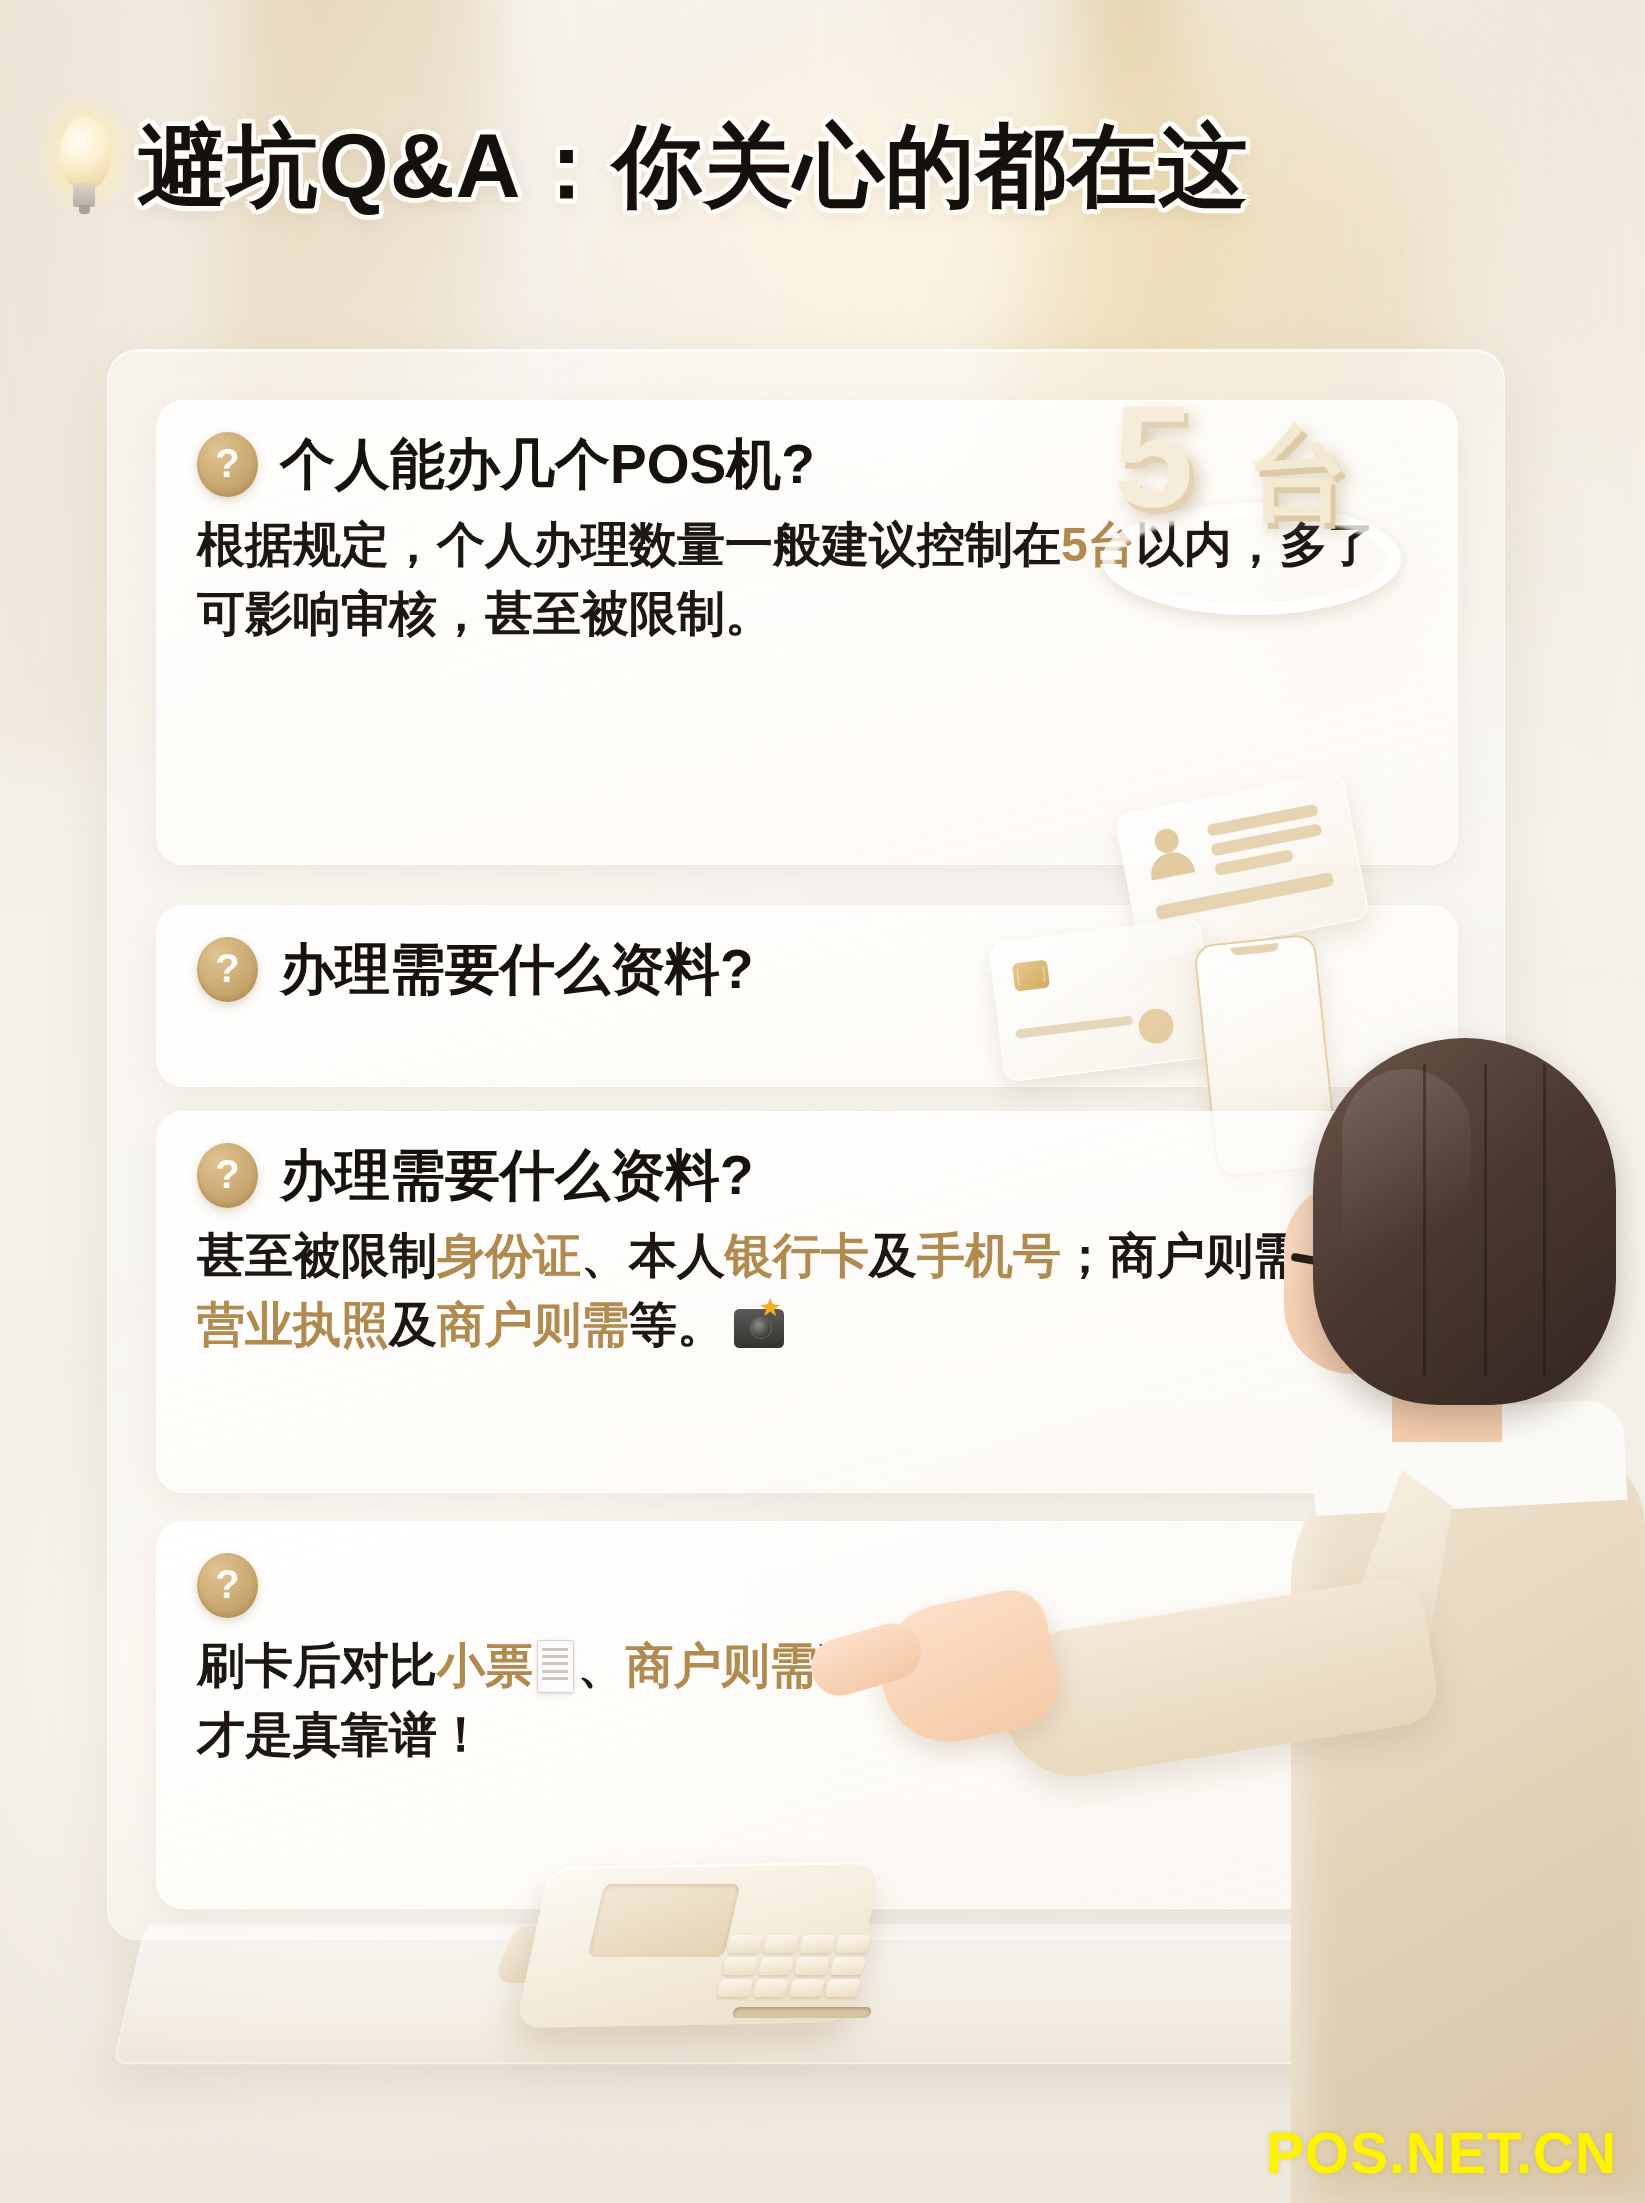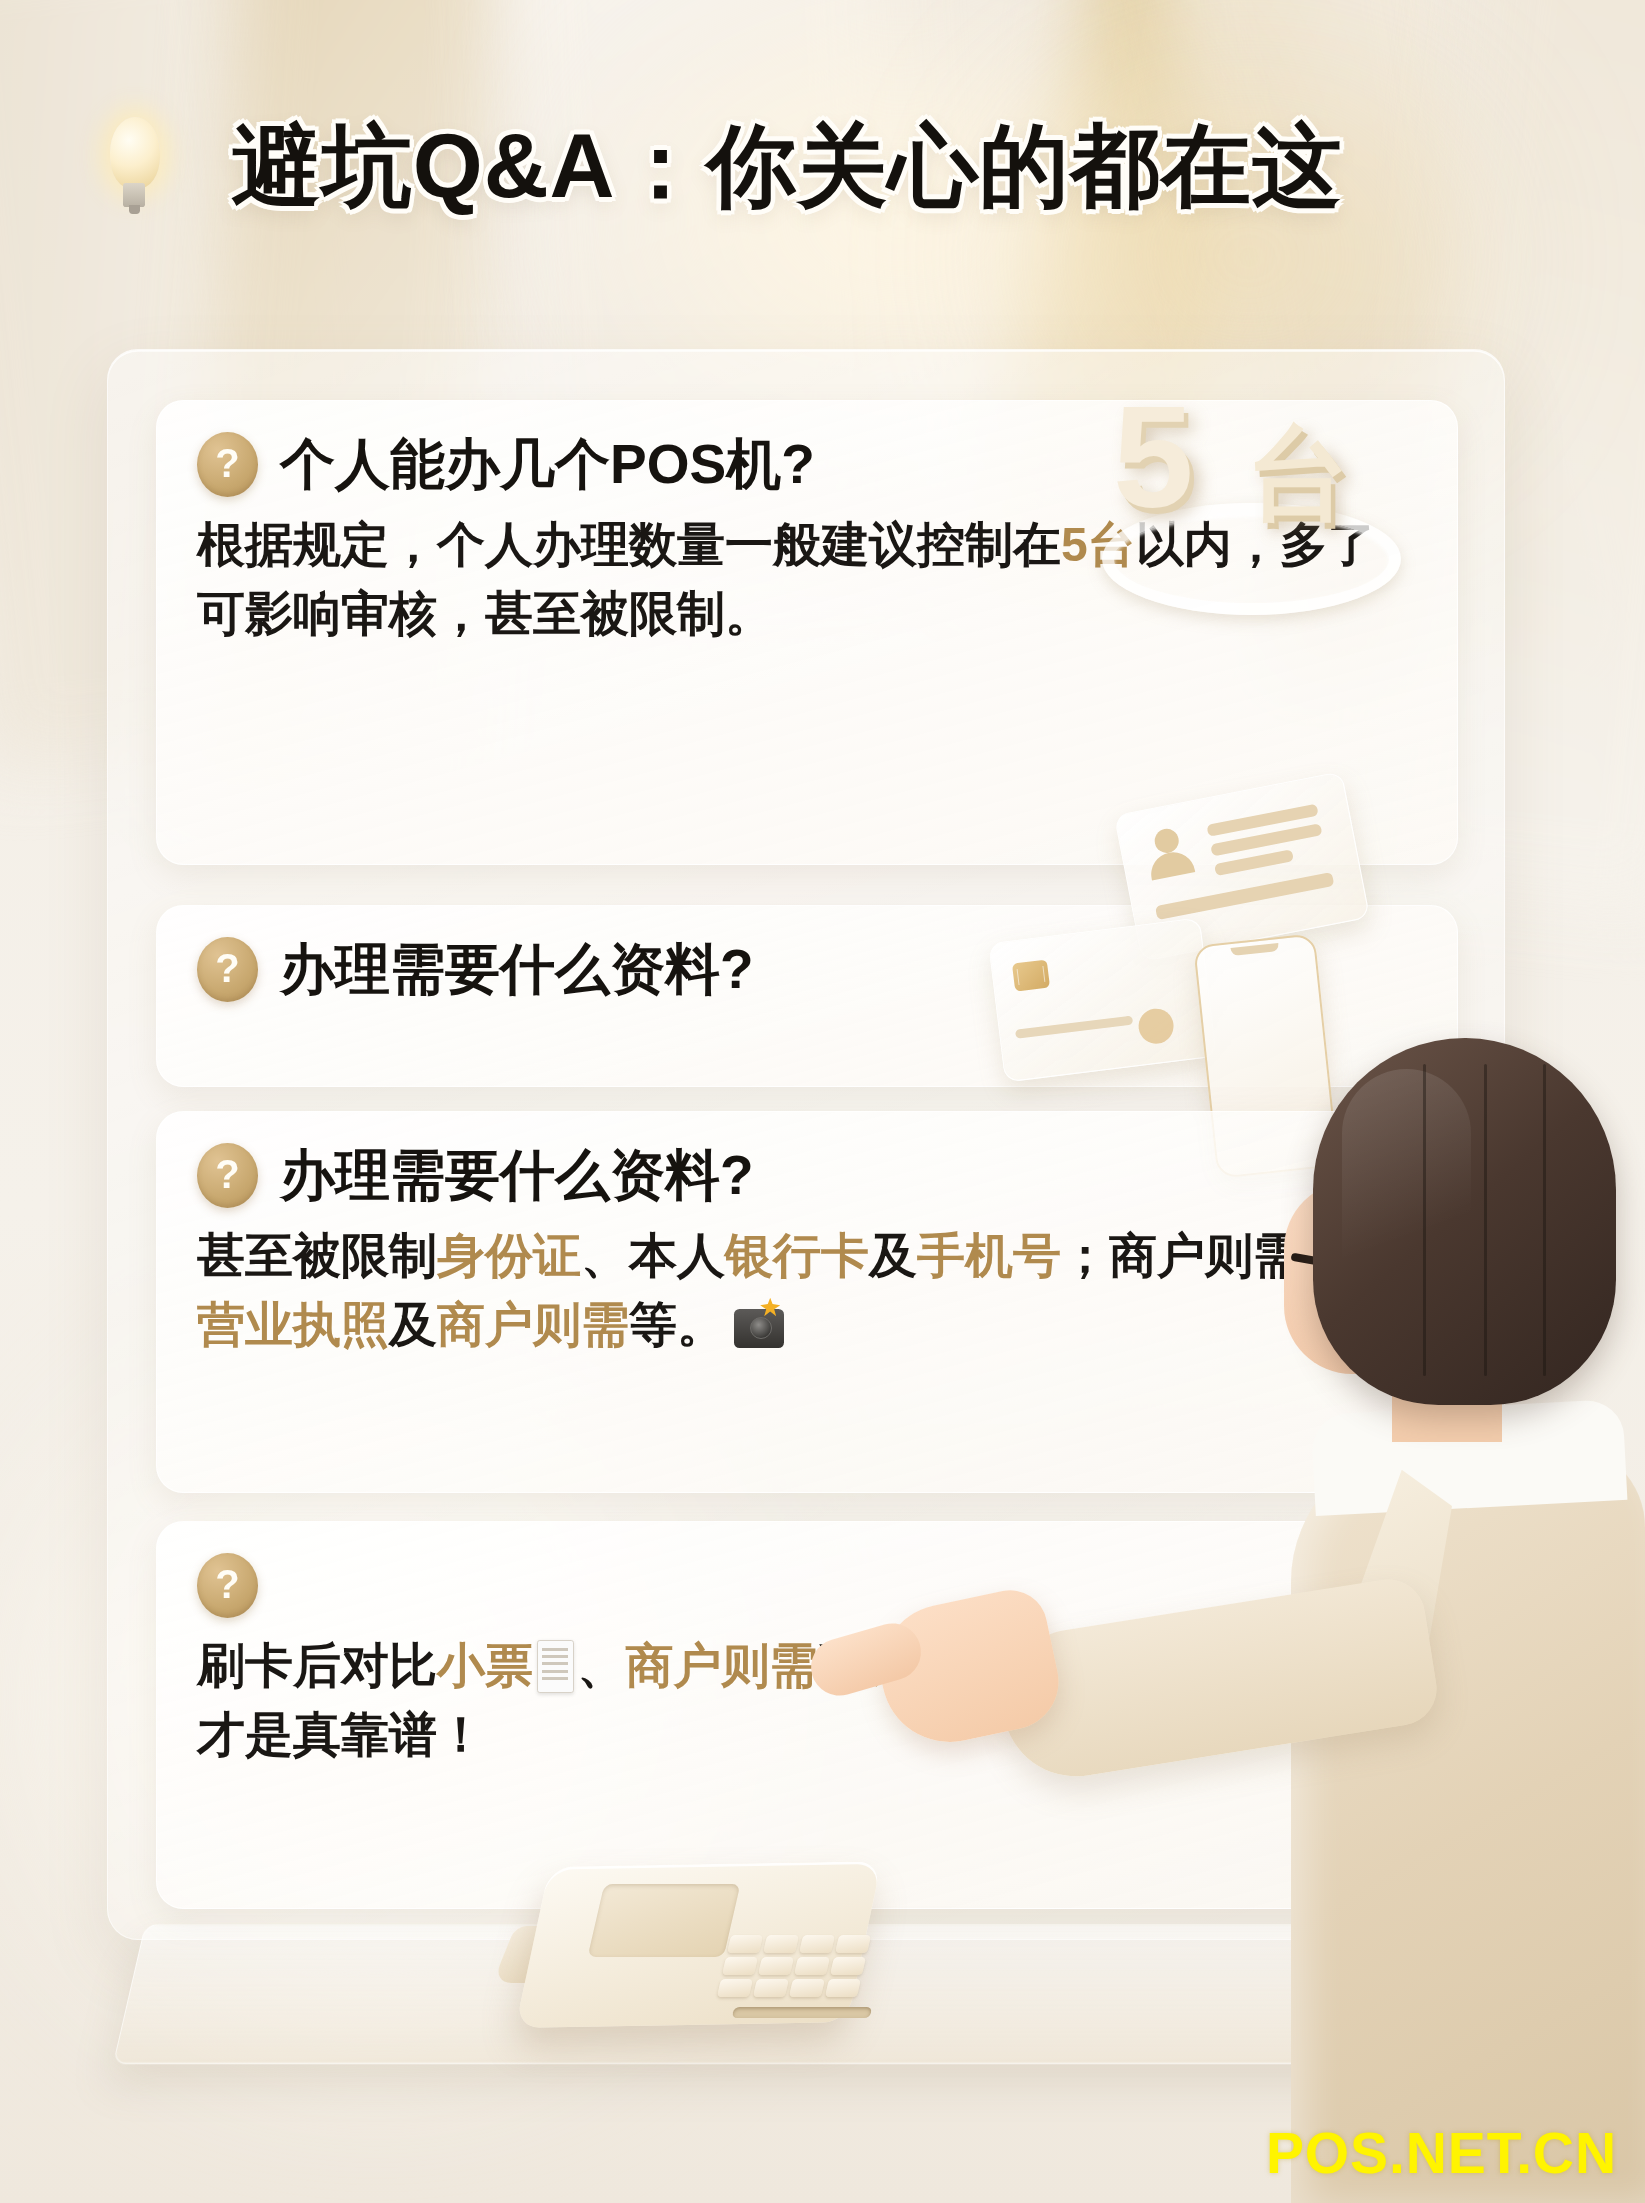--- a/index.html
+++ b/index.html
@@ -28,21 +28,21 @@
       background:linear-gradient(200deg,#f6efe3,#e6dac3);transform:rotate(-10deg);}
   .d6{left:1433px;top:-110px;width:294px;height:1010px;
       background:linear-gradient(190deg,#efe6d6,#f7f4ee);transform:rotate(6deg);}
   .glow{position:absolute;border-radius:50%;filter:blur(101px);}
   .g1{left:643px;top:55px;width:514px;height:331px;background:rgba(255,247,228,.85);}
   .g2{left:1056px;top:110px;width:386px;height:294px;background:rgba(240,215,160,.45);}
   .g3{left:55px;top:1377px;width:643px;height:643px;background:rgba(255,252,245,.7);}
 
   
   #header{position:absolute;left:0;top:88px;width:1508px;height:156px;
-          display:flex;align-items:center;padding-left:106px;box-sizing:border-box;gap:44px;}
+          display:flex;align-items:center;padding-left:56px;box-sizing:border-box;}
   .bulb{width:57px;height:99px;position:relative;margin-right:24px;flex:0 0 auto;}
   .bulb .glass{position:absolute;left:3.7px;top:0;width:50px;height:72px;border-radius:50% 50% 44% 44%;
     background:radial-gradient(circle at 38% 32%,#fffdf3 0%,#fcefcd 45%,#e8cf92 100%);
     box-shadow:0 0 24px 9.2px rgba(255,236,180,.75);}
   .bulb .cap{position:absolute;left:17.4px;top:66px;width:22px;height:24px;border-radius:2.8px;
     background:linear-gradient(180deg,#dcd5c8,#b8b0a2);}
   .bulb .cap:after{content:"";position:absolute;left:5.5px;top:22px;width:11px;height:9.2px;
     border-radius:0 0 3.7px 3.7px;background:#a8a094;}
   #page-title{font-size:90px;line-height:1;font-weight:bold;color:#14110d;letter-spacing:0.9px;
     text-shadow:

